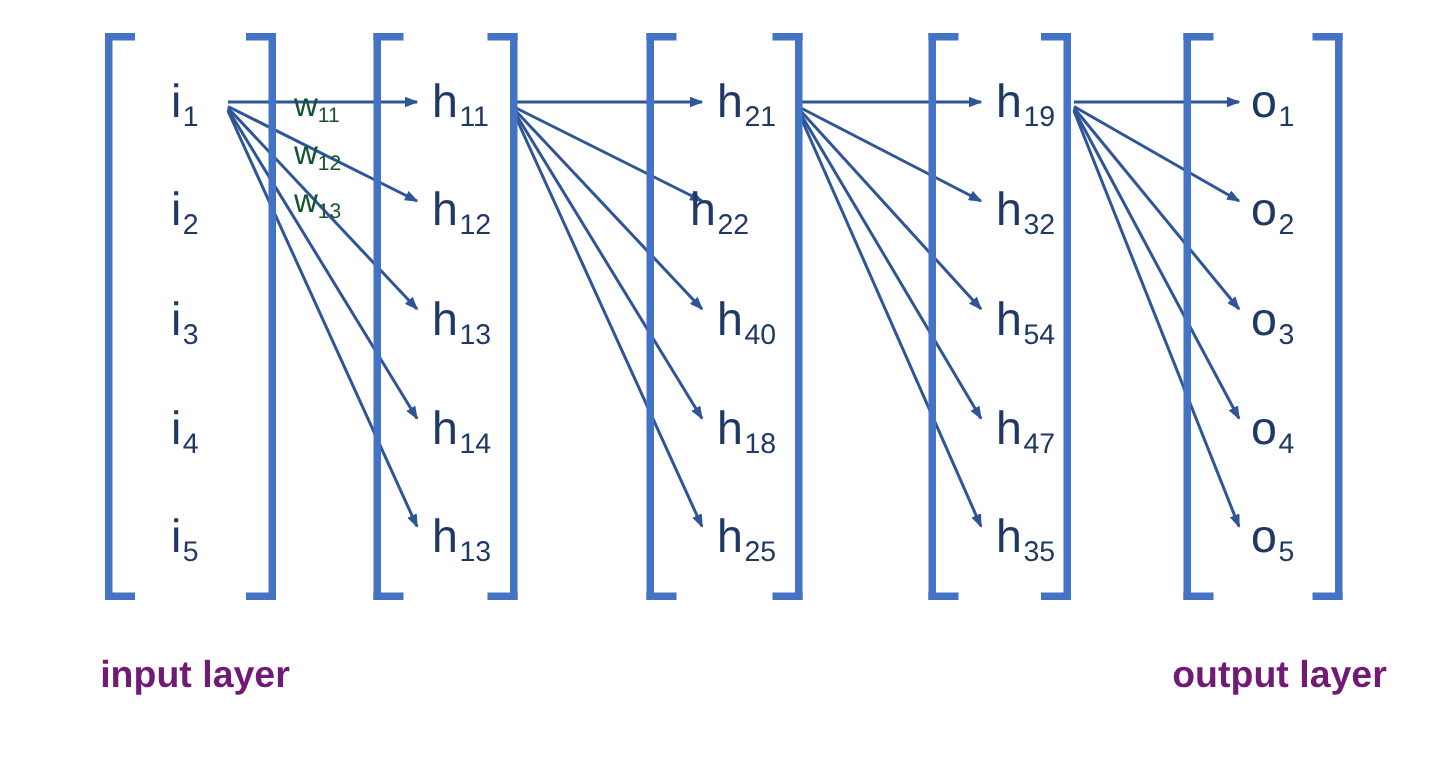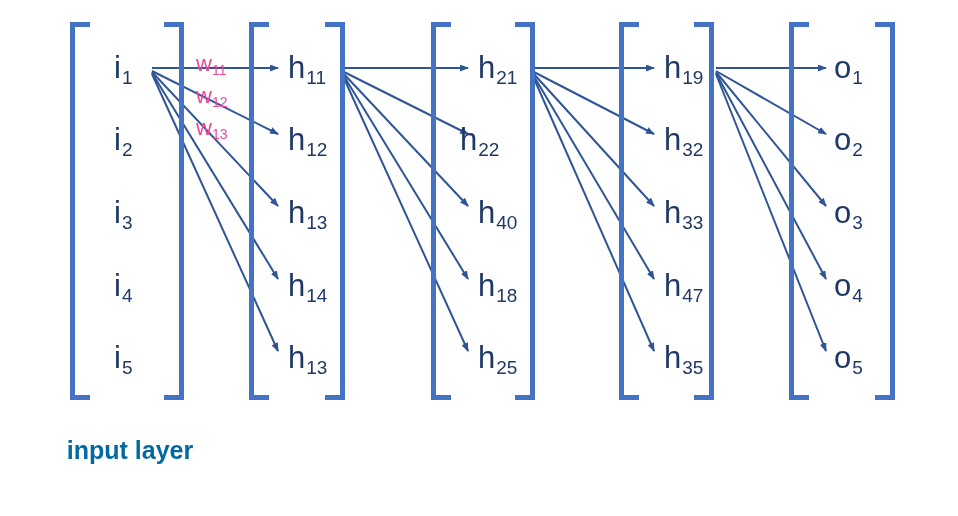--- a/index.html
+++ b/index.html
@@ -29,34 +29,34 @@
     white-space:nowrap;
   }
   .node .ns{
     font-size:19px;
     vertical-align:-6px;
     margin-left:1px;
   }
   .weight{
     position:absolute;
     height:28px;
-    line-height:28px;
-    color:#ec4899;
+    line-height:40px;
+    color:#14532d;
     font-size:22px;
     white-space:nowrap;
   }
   .weight .ns{
     font-size:14px;
     vertical-align:-4px;
   }
   .caption{
     position:absolute;
     top:436px;
     transform:translateX(-50%);
-    color:#0369a1;
+    color:#701a75;
     font-size:25px;
     font-weight:bold;
     white-space:nowrap;
   }
   svg#arrows{
     position:absolute;
     left:0;top:0;
     pointer-events:none;
   }
   svg#arrows line{
@@ -126,27 +126,28 @@
   <div class="node" style="left:478px;top:46px"><span class="nm">h</span><span class="ns">21</span></div>
   <div class="node" style="left:460px;top:118px"><span class="nm">h</span><span class="ns">22</span></div>
   <div class="node" style="left:478px;top:191px"><span class="nm">h</span><span class="ns">40</span></div>
   <div class="node" style="left:478px;top:264px"><span class="nm">h</span><span class="ns">18</span></div>
   <div class="node" style="left:478px;top:336px"><span class="nm">h</span><span class="ns">25</span></div>
 
   <div class="bracket left" style="left:619px"></div>
   <div class="bracket right" style="left:694px"></div>
   <div class="node" style="left:664px;top:46px"><span class="nm">h</span><span class="ns">19</span></div>
   <div class="node" style="left:664px;top:118px"><span class="nm">h</span><span class="ns">32</span></div>
-  <div class="node" style="left:664px;top:191px"><span class="nm">h</span><span class="ns">33</span></div>
+  <div class="node" style="left:664px;top:191px"><span class="nm">h</span><span class="ns">54</span></div>
   <div class="node" style="left:664px;top:264px"><span class="nm">h</span><span class="ns">47</span></div>
   <div class="node" style="left:664px;top:336px"><span class="nm">h</span><span class="ns">35</span></div>
 
   <div class="bracket left" style="left:789px"></div>
   <div class="bracket right" style="left:875px"></div>
   <div class="node" style="left:834px;top:46px"><span class="nm">o</span><span class="ns">1</span></div>
   <div class="node" style="left:834px;top:118px"><span class="nm">o</span><span class="ns">2</span></div>
   <div class="node" style="left:834px;top:191px"><span class="nm">o</span><span class="ns">3</span></div>
   <div class="node" style="left:834px;top:264px"><span class="nm">o</span><span class="ns">4</span></div>
   <div class="node" style="left:834px;top:336px"><span class="nm">o</span><span class="ns">5</span></div>
 
   <div class="caption" style="left:130px">input layer</div>
+  <div class="caption" style="left:853px">output layer</div>
 
 </div>
 
 </body></html>

